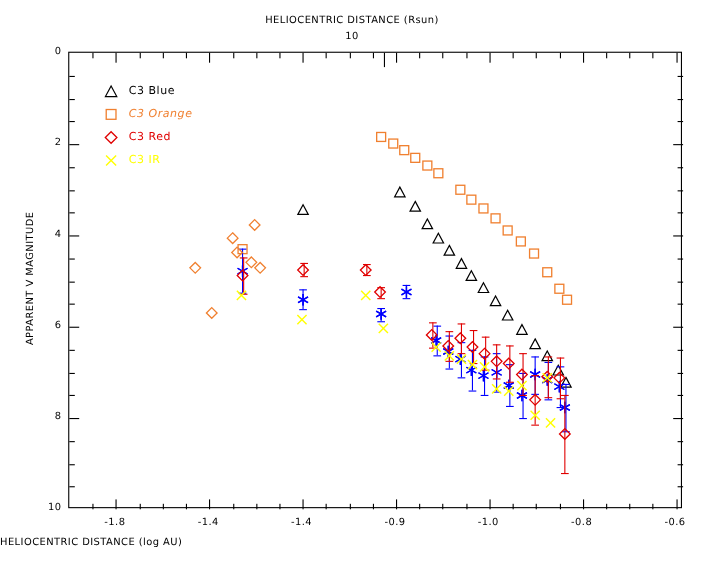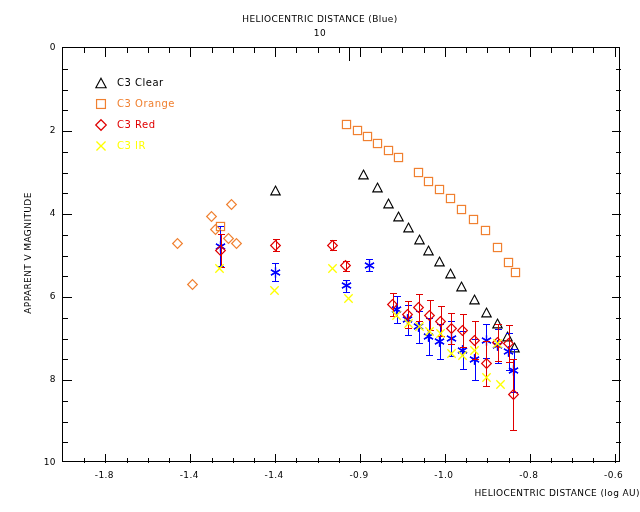--- a/index.html
+++ b/index.html
@@ -31,21 +31,21 @@
   #top-tick-label-10 {
     left: 0;
     top: 28px;
     width: 640px;
     text-align: center;
   }
   #bottom-axis-title {
     left: 0;
     top: 488px;
     width: 640px;
-    text-align: right;
+    text-align: left;
   }
   #y-axis-title {
     left: -62px;
     top: 248px;
     width: 180px;
     text-align: center;
     transform: rotate(-90deg);
     transform-origin: 50% 50%;
   }
   #comet-title {
@@ -96,21 +96,21 @@
   .pt { position: absolute; }
   .ebar { position: absolute; width: 1px; }
   .ecap { position: absolute; height: 1px; width: 7px; }
   svg { display: block; overflow: visible; }
 </style>
 </head>
 <body>
 
 <div id="root">
 
-  <div class="txt" id="top-axis-title">HELIOCENTRIC DISTANCE (Blue)</div>
+  <div class="txt" id="top-axis-title">HELIOCENTRIC DISTANCE (Rsun)</div>
   <div class="txt" id="top-tick-label-10">10</div>
 
   <div class="txt" id="bottom-axis-title">HELIOCENTRIC DISTANCE (log AU)</div>
 
   <div class="txt" id="y-axis-title">APPARENT V MAGNITUDE</div>
 
 
   <div id="plot-frame">
     <div id="ticks-layer">
         <div class="tick" style="left: 21.2167px; top: 410px; width: 1px; height: 5px;"></div>
@@ -913,29 +913,29 @@
       <div class="txt ytl" style="left: 30px; width: 26px; top: 462px;">10</div>
     </div>
 
   <div id="legend">
       <div class="legend-row">
         <span class="legend-sym">
           <svg width="12" height="12" viewBox="0 0 12 12" style="position: absolute; left: 0px; top: 3px;">
             <polygon points="6,1.2000000000000002 11.16,10.8 0.8400000000000001,10.8" fill="none" stroke="#000000" stroke-width="1.1"></polygon>
           </svg>
         </span>
-        <span class="legend-lab" style="color: rgb(0, 0, 0);">C3 Clear</span>
+        <span class="legend-lab" style="color: rgb(0, 0, 0);">C3 Blue</span>
       </div>
       <div class="legend-row">
         <span class="legend-sym">
           <svg width="12" height="12" viewBox="0 0 12 12" style="position: absolute; left: 0px; top: 3px;">
             <rect x="1.56" y="1.56" width="8.879999999999999" height="8.879999999999999" fill="none" stroke="#f08030" stroke-width="1.2"></rect>
           </svg>
         </span>
-        <span class="legend-lab" style="color: rgb(240, 128, 48);">C3 Orange</span>
+        <span class="legend-lab" style="color: rgb(240, 128, 48); font-style: italic;">C3 Orange</span>
       </div>
       <div class="legend-row">
         <span class="legend-sym">
           <svg width="12" height="12" viewBox="0 0 12 12" style="position: absolute; left: 0px; top: 3px;">
             <polygon points="6,0.72 11.28,6 6,11.28 0.72,6" fill="none" stroke="#e00000" stroke-width="1.2"></polygon>
           </svg>
         </span>
         <span class="legend-lab" style="color: rgb(224, 0, 0);">C3 Red</span>
       </div>
       <div class="legend-row">

